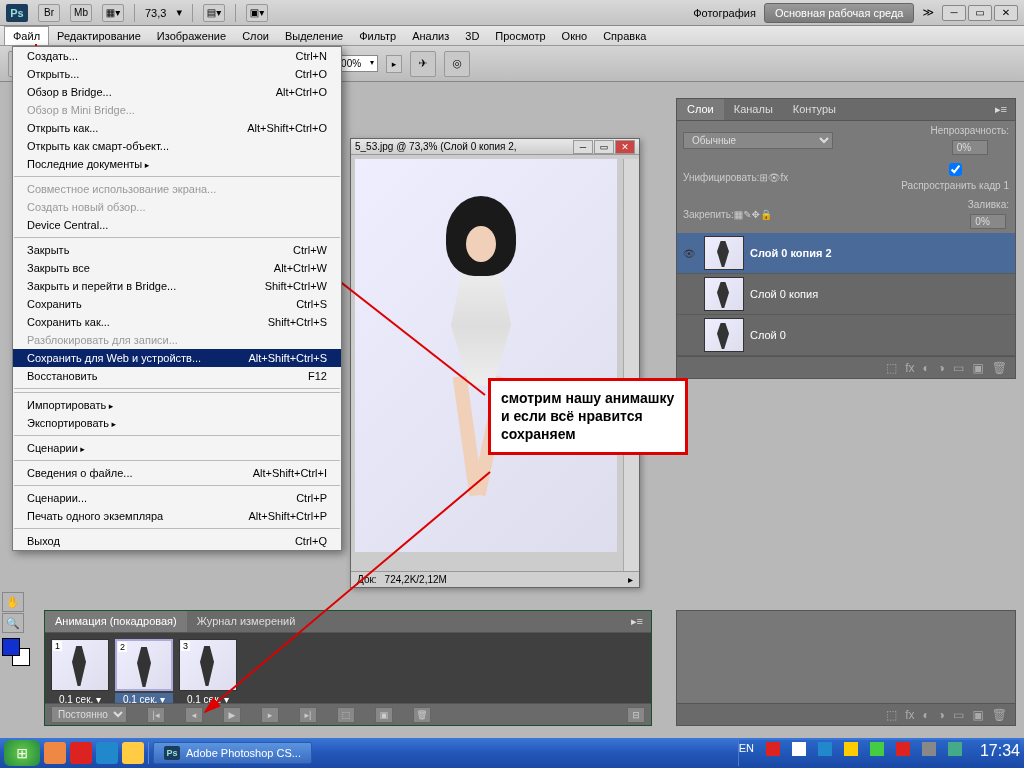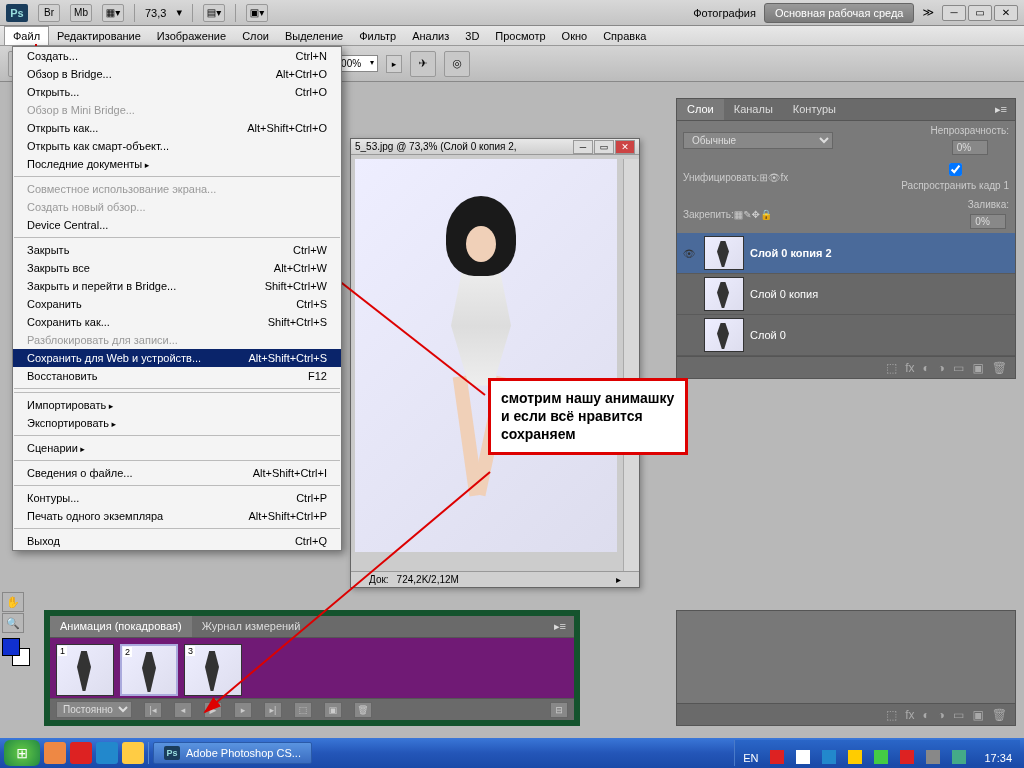--- a/index.html
+++ b/index.html
@@ -42,21 +42,21 @@
 .doc-title .wc { display: flex; gap: 1px; }
 .doc-title .wc span { width: 20px; height: 14px; background: #ddd; border: 1px solid #999; display: flex; align-items: center; justify-content: center; font-size: 9px; }
 .doc-title .wc .close { background: #c44; color: #fff; }
 .doc-canvas { width: 262px; height: 393px; margin: 4px; background: linear-gradient(135deg,#eef,#dde); position: relative; overflow: hidden; }
 .model { position: absolute; left: 50%; top: 50%; transform: translate(-50%,-50%); width: 160px; height: 340px; }
 .model .hair { position: absolute; top: 10px; left: 40px; width: 70px; height: 80px; background: #1a1a1a; border-radius: 50% 50% 40% 40%; }
 .model .face { position: absolute; top: 40px; left: 60px; width: 30px; height: 36px; background: #f0d0b8; border-radius: 50%; }
 .model .body { position: absolute; top: 80px; left: 45px; width: 60px; height: 120px; background: linear-gradient(#eee,#ddd,#eee); clip-path: polygon(20% 0, 80% 0, 100% 50%, 70% 100%, 30% 100%, 0 50%); }
 .model .leg1 { position: absolute; top: 190px; left: 55px; width: 14px; height: 120px; background: #f0d0b8; transform: rotate(-8deg); }
 .model .leg2 { position: absolute; top: 190px; left: 78px; width: 14px; height: 120px; background: #f0d0b8; transform: rotate(12deg); }
-.doc-status { position: absolute; bottom: 0; left: 0; right: 0; height: 16px; background: #d0d0d0; border-top: 1px solid #999; font-size: 10px; padding: 1px 18px; display: flex; align-items: center; gap: 8px; }
+.doc-status { position: absolute; bottom: 0; left: 0; right: 0; height: 16px; background: #d0d0d0; border-top: 1px solid #999; font-size: 10px; padding: 1px 6px; display: flex; align-items: center; gap: 8px; }
 .doc-scroll-v { position: absolute; right: 0; top: 20px; bottom: 16px; width: 16px; background: #d8d8d8; border-left: 1px solid #aaa; }
 
 
 .callout { position: absolute; left: 488px; top: 378px; width: 200px; background: #fff; border: 3px solid #d00; padding: 8px 10px; font-size: 14px; font-weight: bold; z-index: 50; line-height: 1.3; }
 
 
 .arrow-svg { position: absolute; left: 0; top: 0; width: 1024px; height: 740px; z-index: 90; pointer-events: none; }
 
 
 .layers-panel { position: absolute; right: 8px; top: 98px; width: 340px; background: #7a7a7a; border: 1px solid #555; font-size: 10px; }
@@ -80,46 +80,46 @@
 .panel-footer { height: 22px; background: #6a6a6a; border-top: 1px solid #555; display: flex; align-items: center; justify-content: flex-end; gap: 8px; padding: 0 8px; color: #aaa; font-size: 12px; }
 
 
 .toolbox { position: absolute; left: 2px; top: 592px; width: 40px; display: flex; flex-direction: column; gap: 1px; }
 .toolbox .t { width: 22px; height: 20px; background: #b8b8b8; border: 1px solid #888; display: flex; align-items: center; justify-content: center; font-size: 11px; }
 .colors { margin-top: 4px; position: relative; width: 28px; height: 28px; }
 .fg { position: absolute; width: 18px; height: 18px; background: #1030d0; border: 1px solid #000; }
 .bg { position: absolute; width: 18px; height: 18px; background: #fff; border: 1px solid #000; right: 0; bottom: 0; }
 
 
-.anim-panel { position: absolute; left: 44px; top: 610px; width: 536px; height: 116px; background: #701a75; border: 6px solid #14532d; font-size: 10px; }
+.anim-panel { position: absolute; left: 44px; top: 610px; width: 608px; height: 116px; background: #404040; border: 1px solid #14532d; font-size: 10px; }
 .anim-panel .panel-tabs { background: #6a6a6a; }
 .frames { display: flex; gap: 6px; padding: 6px; }
 .frame { width: 58px; }
 .frame .fimg { width: 58px; height: 52px; background: linear-gradient(135deg,#eef,#dde); border: 1px solid #333; position: relative; }
 .frame.sel .fimg { border: 2px solid #aad; }
 .frame .fimg::after { content: ""; position: absolute; left: 20px; top: 6px; width: 14px; height: 40px; background: #333; clip-path: polygon(30% 0,70% 0,100% 40%,60% 100%,40% 100%,0 40%); }
 .frame .fnum { position: absolute; top: 1px; left: 1px; background: #fff; font-size: 9px; padding: 0 2px; }
 .frame .fdur { text-align: center; margin-top: 2px; padding: 1px; font-size: 10px; color: #fff; }
 .frame.sel .fdur { background: #4a6a9a; }
-.anim-ctrl { position: absolute; bottom: 0; left: 0; right: 0; height: 22px; background: #6a6a6a; border-top: 1px solid #555; display: flex; align-items: center; gap: 12px; padding: 0 6px; color: #ccc; }
+.anim-ctrl { position: absolute; bottom: 0; left: 0; right: 0; height: 22px; background: #6a6a6a; border-top: 1px solid #555; display: flex; align-items: center; gap: 20px; padding: 0 6px; color: #ccc; }
 .anim-ctrl .pb { width: 18px; height: 16px; background: #888; border: 1px solid #666; display: flex; align-items: center; justify-content: center; font-size: 9px; cursor: pointer; }
 .anim-ctrl select { background: #888; border: 1px solid #666; color: #ddd; font-size: 10px; padding: 1px 2px; }
 .anim-ctrl .r { margin-left: auto; display: flex; gap: 6px; }
 
 
 .hist-panel { position: absolute; right: 8px; top: 610px; width: 340px; height: 116px; background: #787878; border: 1px solid #555; }
 
 
 .taskbar { position: absolute; bottom: 0; left: 0; right: 0; height: 30px; background: linear-gradient(#3a77d8,#2456b8 50%,#1a4aa8); display: flex; align-items: center; padding: 0 4px; gap: 4px; font-size: 11px; color: #fff; }
 .start { width: 36px; height: 26px; background: radial-gradient(circle,#6c4,#284); border-radius: 6px; display: flex; align-items: center; justify-content: center; font-size: 14px; }
 .tb-ico { width: 22px; height: 22px; border-radius: 3px; display: flex; align-items: center; justify-content: center; }
 .tb-app { background: linear-gradient(#5a94e0,#3a6cc0); border: 1px solid #2a5aa8; padding: 3px 10px; border-radius: 2px; display: flex; align-items: center; gap: 6px; }
-.tray { margin-left: auto; display: flex; align-items: flex-end; gap: 12px; background: linear-gradient(#2a66c8,#1a4aa8); padding: 2px 8px; height: 26px; border-left: 1px solid #4a7ac8; }
+.tray { margin-left: auto; display: flex; align-items: flex-start; gap: 12px; background: linear-gradient(#2a66c8,#1a4aa8); padding: 2px 0; height: 26px; border-left: 1px solid #4a7ac8; }
 .tray .ti { width: 14px; height: 14px; }
-.clock { font-size: 11px; margin-left: 6px; }
+.clock { font-size: 16px; margin-left: 6px; }
 </style>
 </head>
 <body>
 
 <div class="app-bar">
   <div class="ps-logo">Ps</div>
   <div class="ico">Br</div>
   <div class="ico">Mb</div>
   <div class="ico">▦▾</div>
   <div class="sep"></div>
@@ -169,26 +169,26 @@
   <div class="tool-ico">✈</div>
   <div class="tool-ico">◎</div>
 </div>
 
 <div class="file-menu" id="file-menu">
     <div class="mi">
       <span>Создать...</span>
       <span>Ctrl+N</span>
     </div>
     <div class="mi">
+      <span>Открыть...</span>
+      <span>Ctrl+O</span>
+    </div>
+    <div class="mi">
       <span>Обзор в Bridge...</span>
       <span>Alt+Ctrl+O</span>
-    </div>
-    <div class="mi">
-      <span>Открыть...</span>
-      <span>Ctrl+O</span>
     </div>
     <div class="mi disabled">
       <span>Обзор в Mini Bridge...</span>
       <span></span>
     </div>
     <div class="mi">
       <span>Открыть как...</span>
       <span>Alt+Shift+Ctrl+O</span>
     </div>
     <div class="mi">
@@ -260,21 +260,21 @@
       <span class="sub">Сценарии</span>
       <span></span>
     </div>
     <hr>
     <div class="mi">
       <span>Сведения о файле...</span>
       <span>Alt+Shift+Ctrl+I</span>
     </div>
     <hr>
     <div class="mi">
-      <span>Контуры...</span>
+      <span>Сценарии...</span>
       <span>Ctrl+P</span>
     </div>
     <div class="mi">
       <span>Печать одного экземпляра</span>
       <span>Alt+Shift+Ctrl+P</span>
     </div>
     <hr>
     <div class="mi">
       <span>Выход</span>
       <span>Ctrl+Q</span>

